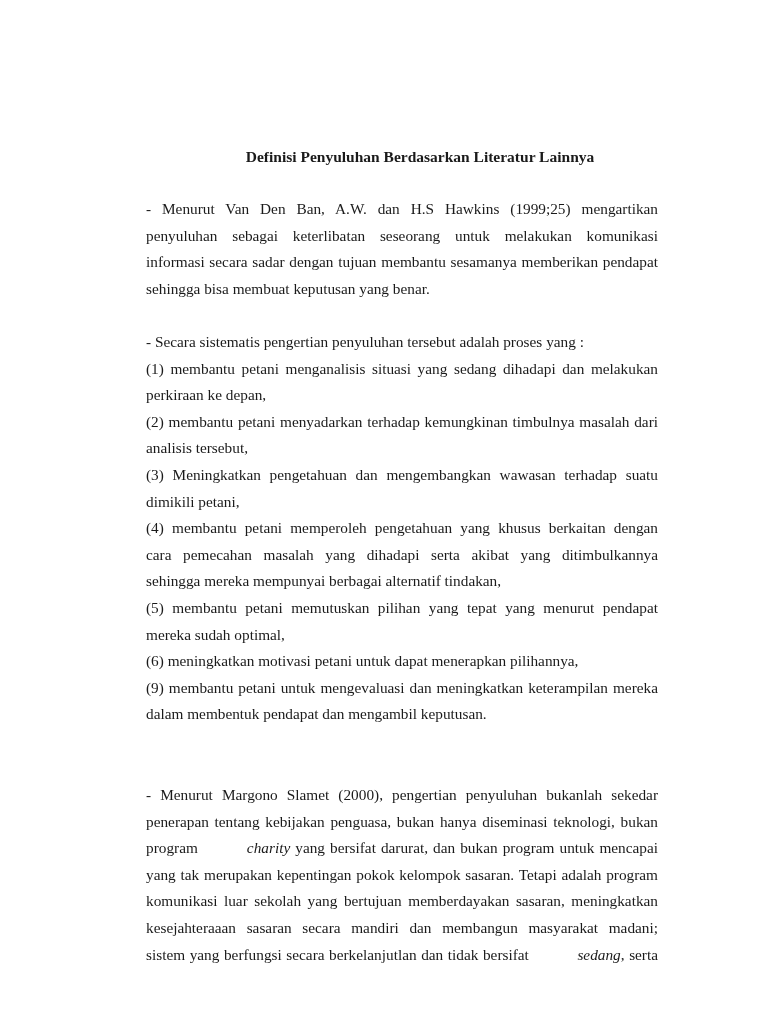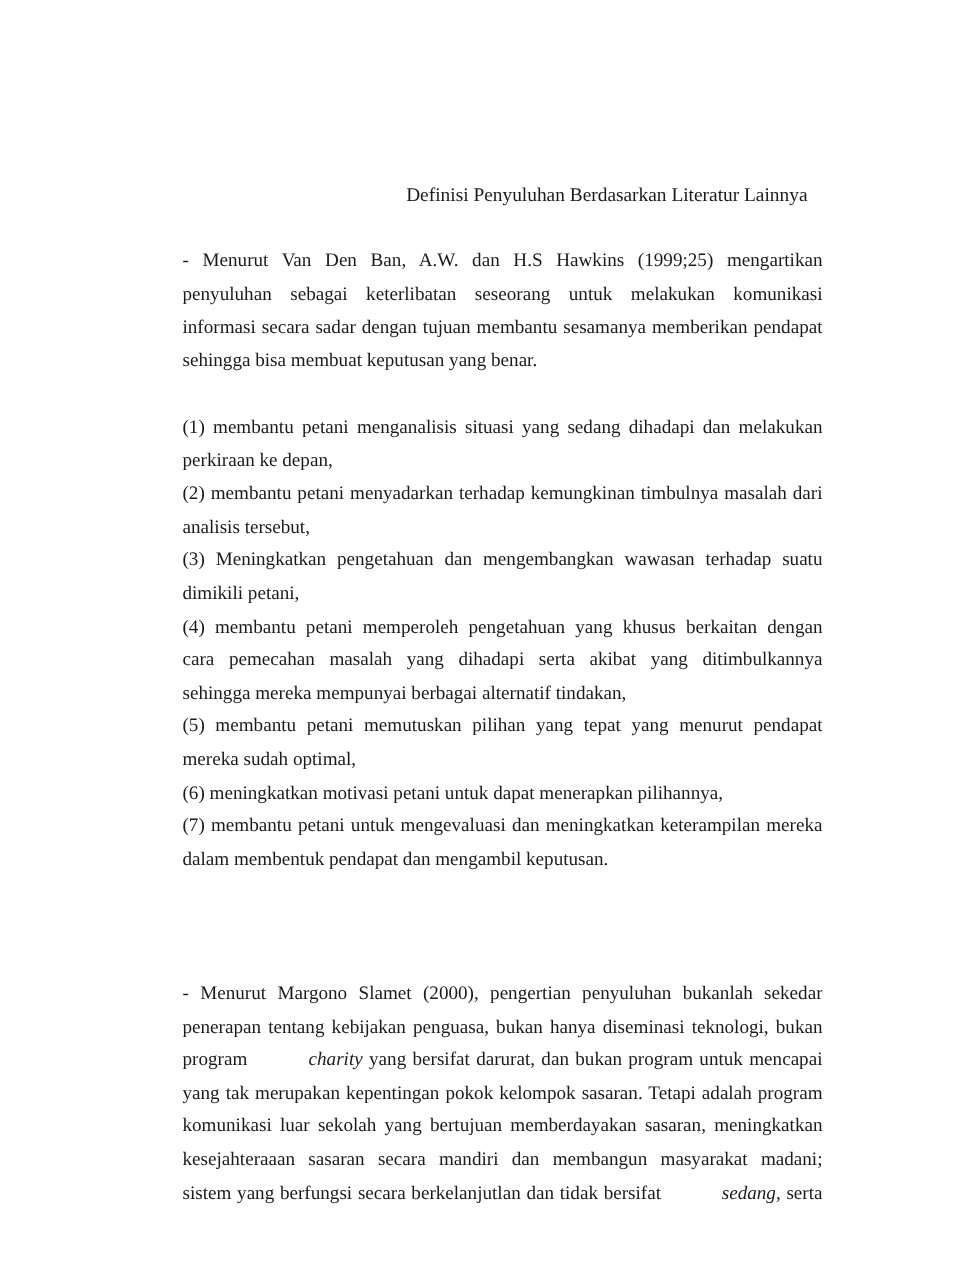--- a/index.html
+++ b/index.html
@@ -18,25 +18,25 @@
     .page {
       position: absolute;
       left: 0;
       top: 0;
       width: 768px;
       height: 1024px;
       background: #ffffff;
     }
     .title {
       position: absolute;
-      left: 130px;
+      left: 162px;
       width: 516px;
       top: 146px;
-      text-align: right;
-      font-weight: normal;
+      text-align: center;
+      font-weight: bold;
       font-size: 15.5px;
       line-height: 22px;
       white-space: nowrap;
     }
     .block {
       position: absolute;
       left: 146px;
       width: 512px;
       font-size: 15.3px;
     }
@@ -66,33 +66,34 @@
   <div class="title">Definisi Penyuluhan Berdasarkan Literatur Lainnya</div>
 
   <div class="block" style="top:196px;">
     <span class="line j">- Menurut Van Den Ban, A.W. dan H.S Hawkins (1999;25) mengartikan</span>
     <span class="line j">penyuluhan sebagai keterlibatan seseorang untuk melakukan komunikasi</span>
     <span class="line j">informasi secara sadar dengan tujuan membantu sesamanya memberikan pendapat</span>
     <span class="line l">sehingga bisa membuat keputusan yang benar.</span>
   </div>
 
   <div class="block" style="top:329px;">
+    <span class="line l">- Secara sistematis pengertian penyuluhan tersebut adalah proses yang :</span>
     <span class="line j">(1) membantu petani menganalisis situasi yang sedang dihadapi dan melakukan</span>
     <span class="line l">perkiraan ke depan,</span>
     <span class="line j">(2) membantu petani menyadarkan terhadap kemungkinan timbulnya masalah dari</span>
     <span class="line l">analisis tersebut,</span>
     <span class="line j">(3) Meningkatkan pengetahuan dan mengembangkan wawasan terhadap suatu</span>
     <span class="line l">dimikili petani,</span>
     <span class="line j">(4) membantu petani memperoleh pengetahuan yang khusus berkaitan dengan</span>
     <span class="line j">cara pemecahan masalah yang dihadapi serta akibat yang ditimbulkannya</span>
     <span class="line l">sehingga mereka mempunyai berbagai alternatif tindakan,</span>
     <span class="line j">(5) membantu petani memutuskan pilihan yang tepat yang menurut pendapat</span>
     <span class="line l">mereka sudah optimal,</span>
     <span class="line l">(6) meningkatkan motivasi petani untuk dapat menerapkan pilihannya,</span>
-    <span class="line j">(7) membantu petani untuk mengevaluasi dan meningkatkan keterampilan mereka</span>
+    <span class="line j">(9) membantu petani untuk mengevaluasi dan meningkatkan keterampilan mereka</span>
     <span class="line l">dalam membentuk pendapat dan mengambil keputusan.</span>
   </div>
 
   <div class="block" style="top:782px;">
     <span class="line j">- Menurut Margono Slamet (2000), pengertian penyuluhan bukanlah sekedar</span>
     <span class="line j">penerapan tentang kebijakan penguasa, bukan hanya diseminasi teknologi, bukan</span>
     <span class="line j"><span>program </span><span class="it">charity</span><span> yang bersifat darurat, dan bukan program untuk mencapai tujuan</span></span>
     <span class="line j">yang tak merupakan kepentingan pokok kelompok sasaran. Tetapi adalah program</span>
     <span class="line j">komunikasi luar sekolah yang bertujuan memberdayakan sasaran, meningkatkan</span>
     <span class="line j">kesejahteraaan sasaran secara mandiri dan membangun masyarakat madani;</span>

